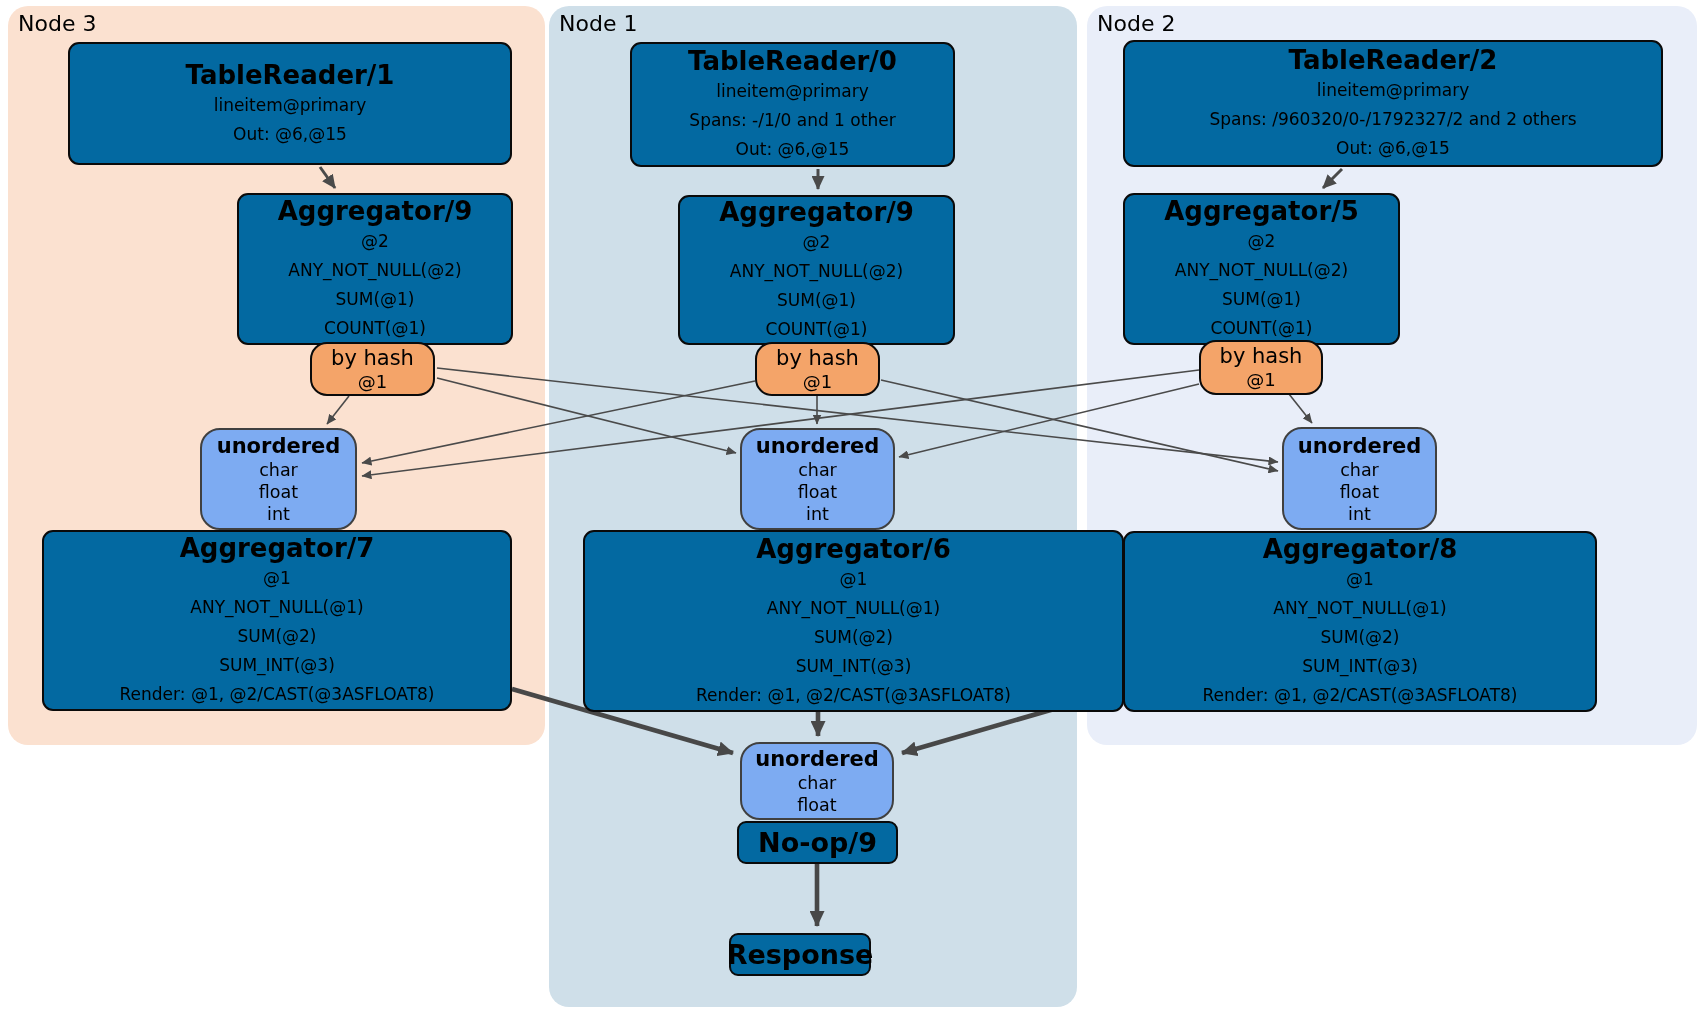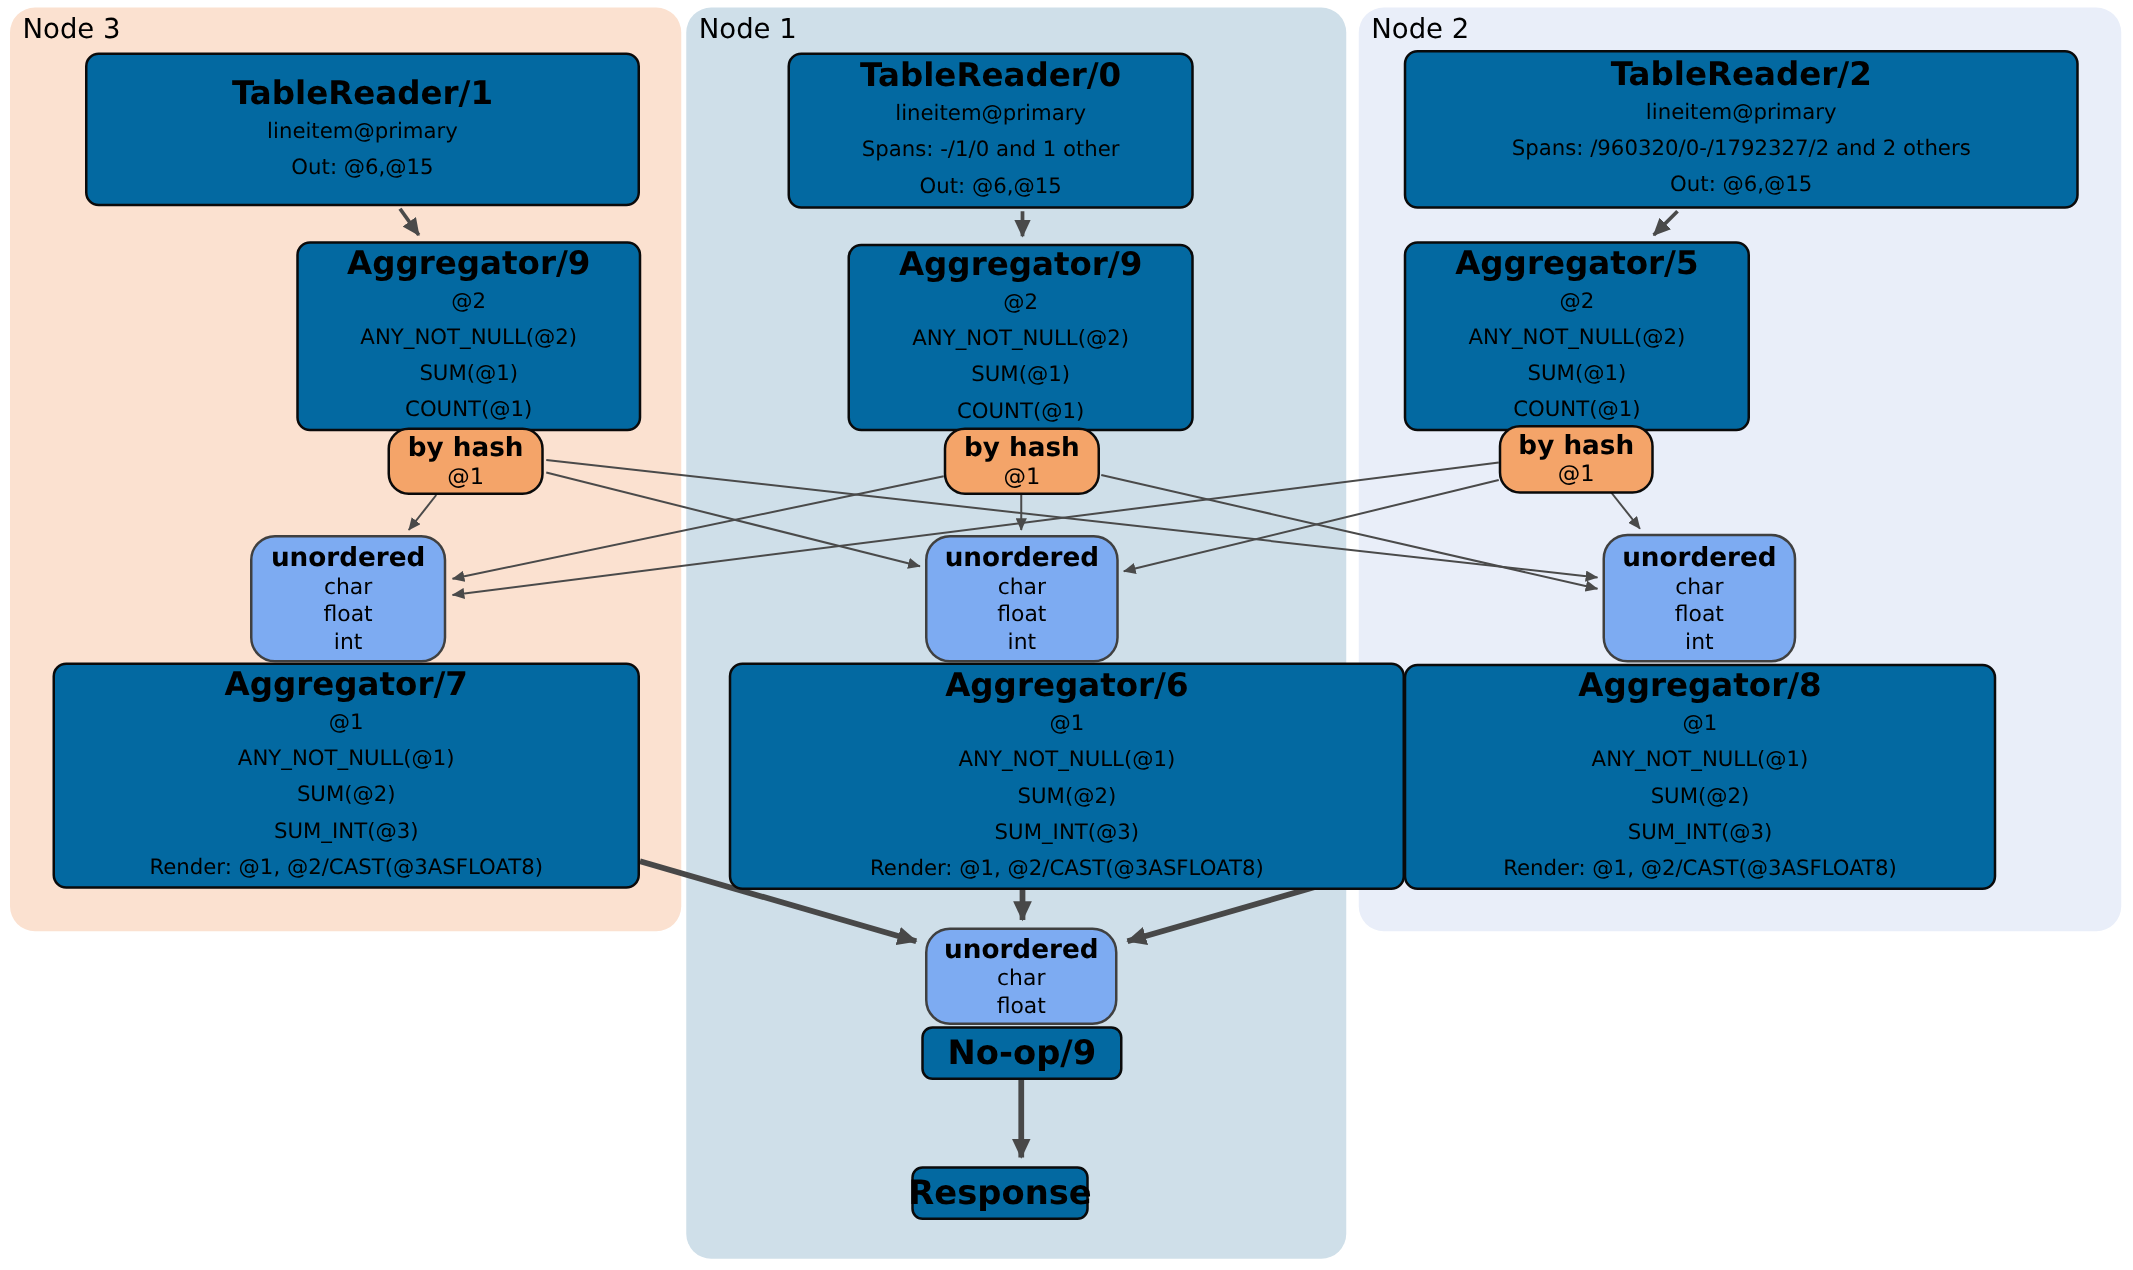--- a/index.html
+++ b/index.html
@@ -20,21 +20,21 @@
     text-align:center;padding:18px 4px;
   }
   .ptitle{font-weight:bold;font-size:26px;line-height:32px;white-space:nowrap;}
   .pline{font-size:17px;line-height:29px;white-space:nowrap;}
   .bigtitle{font-weight:bold;font-size:27px;line-height:30px;white-space:nowrap;}
   .router{
     position:absolute;z-index:3;box-sizing:border-box;
     background:#f4a469;border:2px solid #0a0a0a;border-radius:17px;
     display:flex;flex-direction:column;justify-content:center;align-items:center;text-align:center;
   }
-  .rtitle{font-weight:bold;font-size:21px;line-height:25px;white-space:nowrap;}
+  .rtitle{font-weight:normal;font-size:21px;line-height:25px;white-space:nowrap;}
   .rsub{font-size:18px;line-height:22px;white-space:nowrap;}
   .sync{
     position:absolute;z-index:3;box-sizing:border-box;
     background:#7dabf2;border:2px solid #404040;border-radius:20px;
     display:flex;flex-direction:column;justify-content:center;align-items:center;text-align:center;
   }
   .stitle{font-weight:bold;font-size:21px;line-height:26px;white-space:nowrap;}
   .sline{font-size:17.5px;line-height:22px;white-space:nowrap;}
 </style>
 </head>

